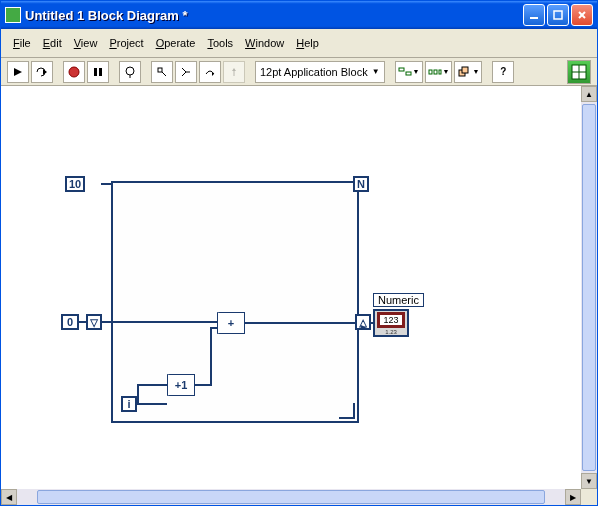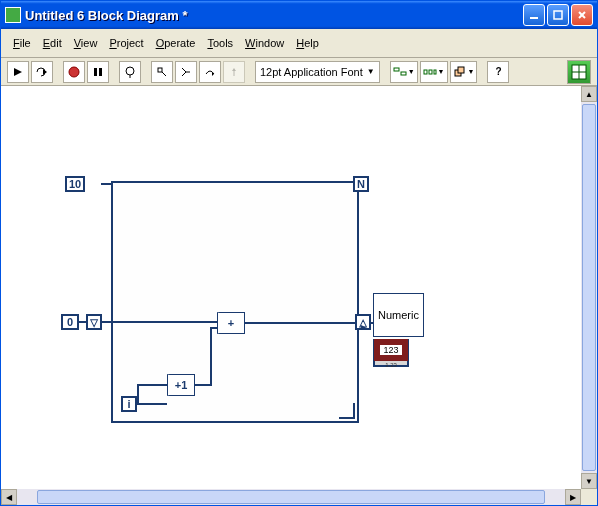--- a/index.html
+++ b/index.html
@@ -55,34 +55,34 @@
 
 .node { position: absolute; width: 28px; height: 22px; border: 1px solid #1a3a6e; background: #fff; display: flex; align-items: center; justify-content: center; }
 .node::before { content: ""; position: absolute; left: -1px; top: -1px; right: -1px; bottom: -1px; clip-path: polygon(0 0, 100% 50%, 0 100%); background: #fff; border: 1px solid #1a3a6e; }
 .node .sym { position: relative; z-index: 1; font-size: 11px; color: #1a3a6e; font-weight: bold; }
 .add { left: 216px; top: 226px; }
 .inc { left: 166px; top: 288px; }
 
 .wire { position: absolute; background: #1a3a6e; }
 
 .indicator { position: absolute; left: 372px; top: 207px; }
-.ind-label { border: 1px solid #1a3a6e; background: #fff; padding: 15px 4px; font-size: 11px; margin-bottom: 2px; display: inline-block; }
+.ind-label { border: 1px solid #1a3a6e; background: #fff; padding: 0 4px; font-size: 11px; margin-bottom: 2px; display: inline-block; }
 .ind-box { width: 36px; height: 28px; border: 2px solid #1a3a6e; background: #d8d8d8; display: flex; align-items: center; justify-content: center; flex-direction: column; gap: 1px; }
-.ind-box .val { background: #fff; border: 6px solid #7f1d1d; padding: 0 3px; font-size: 9px; }
+.ind-box .val { background: #fff; border: 3px solid #7f1d1d; padding: 0 3px; font-size: 9px; }
 .ind-box .sub { font-size: 6px; color: #333; }
 .ind-arrow { position: absolute; left: -12px; top: 28px; font-size: 10px; color: #1a3a6e; }
 </style>
 </head>
 <body>
 
 <div class="window">
 
   <div class="titlebar">
     <div class="icon"></div>
-    <div class="title">Untitled 6 Block Diagram *</div>
+    <div class="title">Untitled 1 Block Diagram *</div>
     <div class="winbtn min">
       <svg width="10" height="10">
           <rect x="1" y="7" width="8" height="2" fill="#fff"></rect>
         </svg>
     </div>
     <div class="winbtn max">
       <svg width="10" height="10">
           <rect x="1" y="1" width="8" height="8" fill="none" stroke="#fff" stroke-width="1.5"></rect>
         </svg>
     </div>
@@ -156,21 +156,21 @@
         </svg>
       </div>
     <div class="tbtn disabled">
         <svg width="12" height="12">
           <line x1="6" y1="10" x2="6" y2="4" stroke="#888"></line>
           <polygon points="4,5 6,2 8,5" fill="#888"></polygon>
         </svg>
       </div>
     <div class="spacer6"></div>
     <div class="font-sel">
-      <span>12pt Application Font</span>
+      <span>12pt Application Block</span>
       <span class="arrow">▼</span>
     </div>
     <div class="spacer6"></div>
     <div class="tbtn">
         <svg width="14" height="12">
           <rect x="1" y="2" width="5" height="3" fill="none" stroke="#060"></rect>
           <rect x="8" y="6" width="5" height="3" fill="none" stroke="#060"></rect>
         </svg>
         <span class="arrow" style="font-size:7px;margin-left:1px">▼</span>
       </div>

